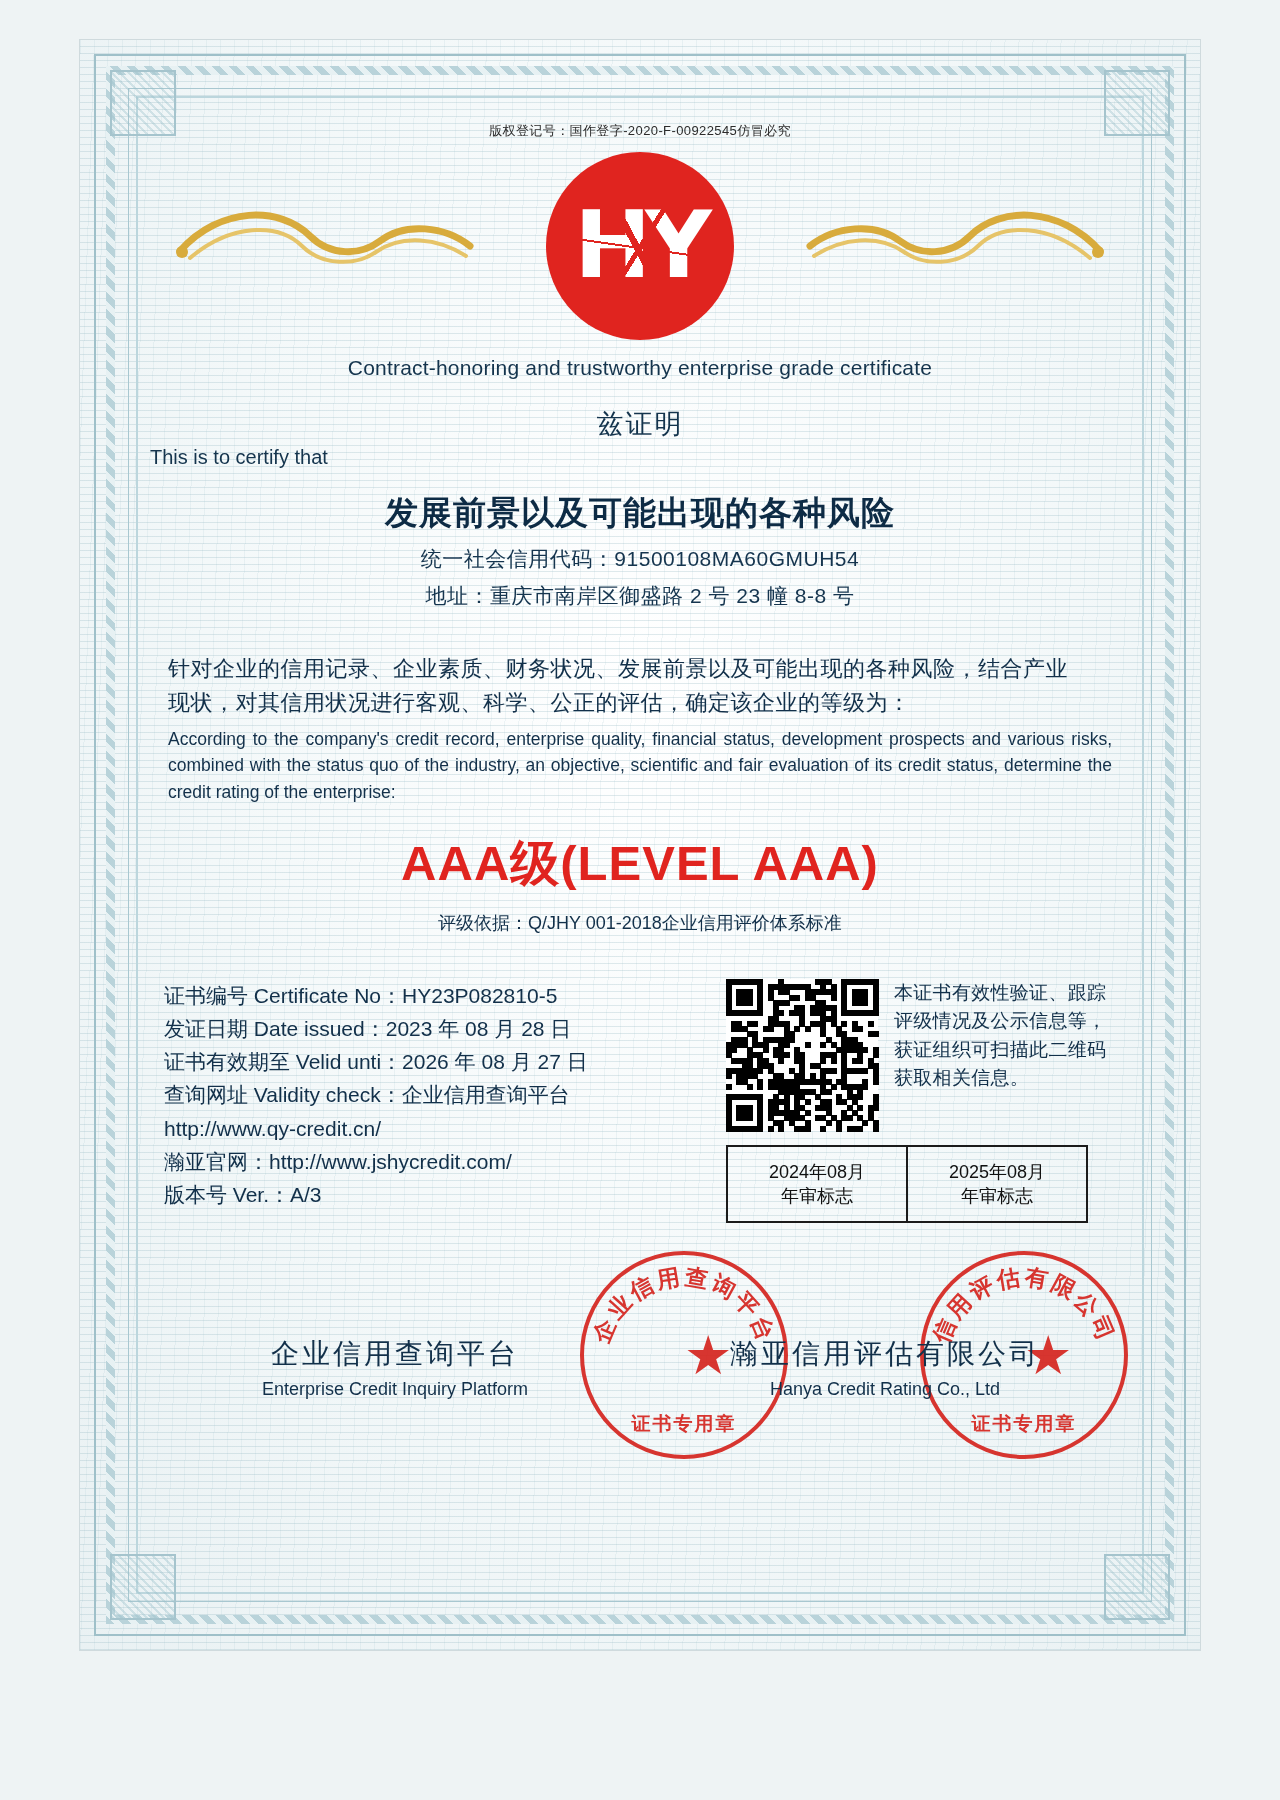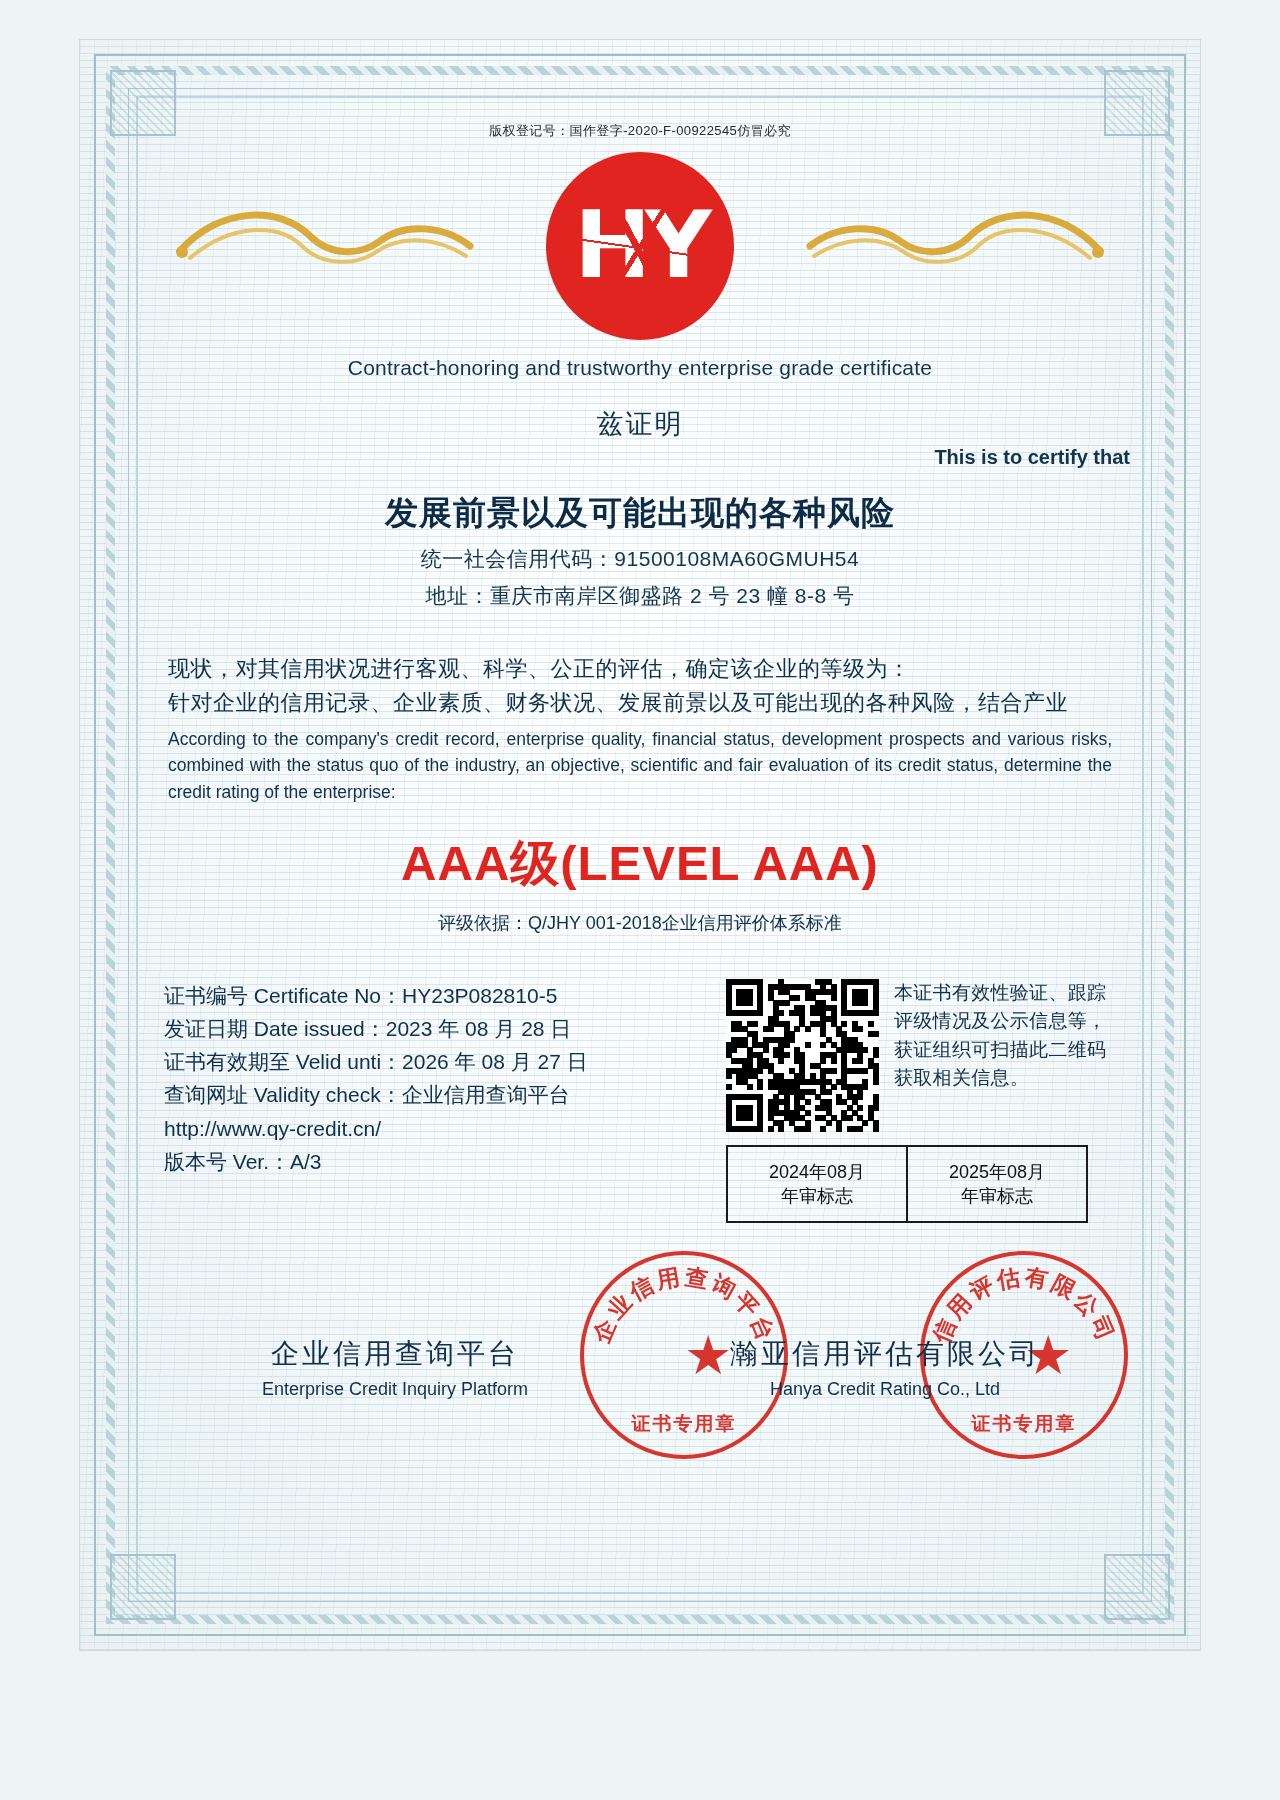--- a/index.html
+++ b/index.html
@@ -123,25 +123,24 @@
     letter-spacing:.2px;
   }
   .certify-cn{
     text-align:center;
     font-size:27px;
     color:#14344d;
     margin-top:26px;
     letter-spacing:2px;
   }
   .certify-en{
-    text-align:right;
+    text-align:left;
     font-size:20px;
     color:#14344d;
     margin-top:4px;
-    font-weight:bold;
   }
   .company{
     text-align:center;
     font-size:33px;
     font-weight:bold;
     color:#0d2b45;
     margin-top:22px;
     letter-spacing:1px;
   }
   .uscc,.addr{
@@ -318,35 +317,36 @@
     <div class="title-en">Contract-honoring and trustworthy enterprise grade certificate</div>
 
     <div class="certify-cn">兹证明</div>
     <div class="certify-en">This is to certify that</div>
 
     <div class="company">发展前景以及可能出现的各种风险</div>
     <div class="uscc">统一社会信用代码：91500108MA60GMUH54</div>
     <div class="addr">地址：重庆市南岸区御盛路 2 号 23 幢 8-8 号</div>
 
     <div class="para">
+      <div class="cn">针对企业的信用记录、企业素质、财务状况、发展前景以及可能出现的各种风险，结合产业</div>
       <div class="cn">现状，对其信用状况进行客观、科学、公正的评估，确定该企业的等级为：</div>
-      <div class="cn">针对企业的信用记录、企业素质、财务状况、发展前景以及可能出现的各种风险，结合产业</div>
       <div class="en">According to the company's credit record, enterprise quality, financial status, development prospects and various risks, combined with the status quo of the industry, an objective, scientific and fair evaluation of its credit status, determine the credit rating of the enterprise:</div>
     </div>
 
     <div class="level">AAA级(LEVEL AAA)</div>
     <div class="basis-cn">评级依据：Q/JHY 001-2018企业信用评价体系标准</div>
 
     <div class="details">
       <div class="left-col">
         <div class="detail-line">证书编号 Certificate No：HY23P082810-5</div>
         <div class="detail-line">发证日期 Date issued：2023 年 08 月 28 日</div>
         <div class="detail-line">证书有效期至 Velid unti：2026 年 08 月 27 日</div>
         <div class="detail-line">查询网址 Validity check：企业信用查询平台</div>
         <div class="detail-line">http://www.qy-credit.cn/</div>
+        <div class="detail-line">瀚亚官网：http://www.jshycredit.com/</div>
         <div class="detail-line">版本号 Ver.：A/3</div>
       </div>
 
       <div class="right-col">
         <div class="qr-row">
           <div class="qr" id="qr">
               <div class="cell" style="left: 0px; top: 0px; width: 6px; height: 6px;"></div>
               <div class="cell" style="left: 5.24138px; top: 0px; width: 6px; height: 6px;"></div>
               <div class="cell" style="left: 10.4828px; top: 0px; width: 6px; height: 6px;"></div>
               <div class="cell" style="left: 15.7241px; top: 0px; width: 6px; height: 6px;"></div>

